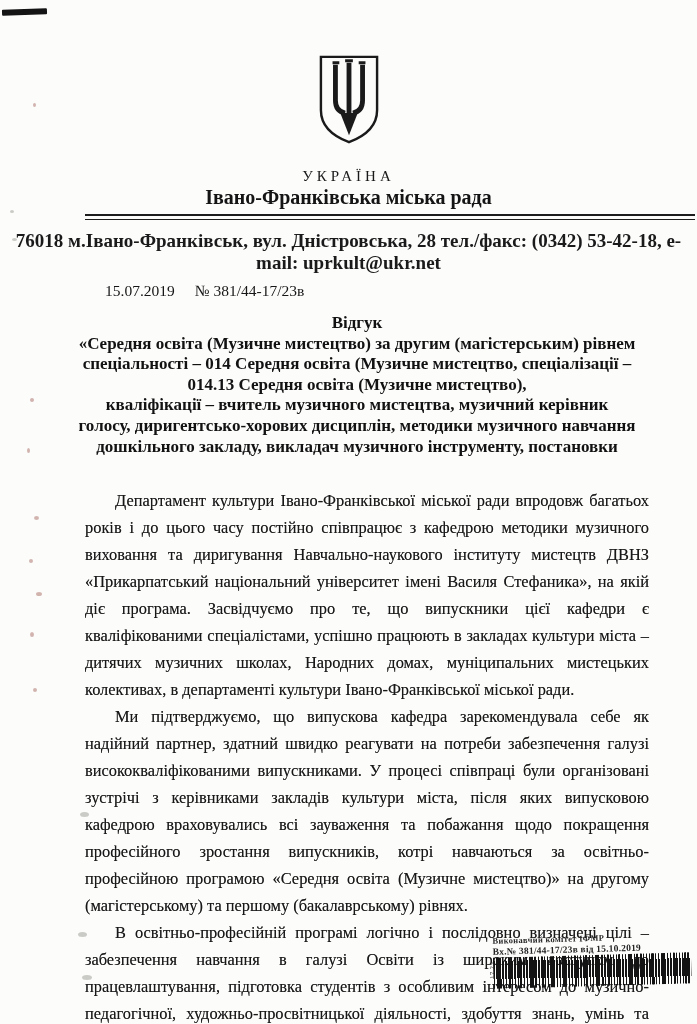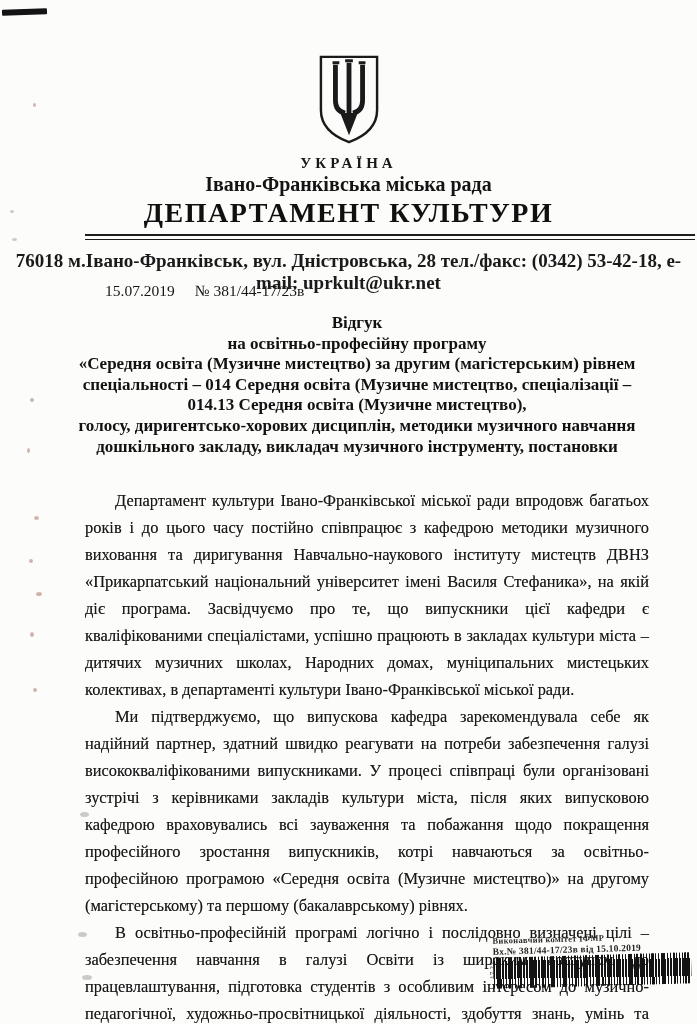--- a/index.html
+++ b/index.html
@@ -15,21 +15,21 @@
   }
   
   .scan-bar{position:absolute;left:2px;top:9px;width:45px;height:6px;background:#141414;transform:rotate(-2deg);border-radius:1px;}
   .speck{position:absolute;border-radius:50%;filter:blur(.6px);}
   .speck.r{background:#b07a72;opacity:.55;}
   .speck.g{background:#9a9a94;opacity:.5;}
 
   
   .header{position:absolute;top:54px;left:0;right:0;text-align:center;}
   .emblem{display:inline-block;}
-  .country{font-size:15px;font-weight:bold;letter-spacing:4px;margin-top:5px;color:#191919;}
+  .country{font-size:15px;font-weight:normal;letter-spacing:4px;margin-top:18px;color:#191919;}
   .org1{font-size:20px;font-weight:bold;margin-top:1px;color:#141414;text-align:center;}
   .org2{font-size:28px;font-weight:bold;letter-spacing:1.5px;margin-top:1px;color:#101010;}
   .rule{margin:5px 2px 0 85px;height:3px;border-top:2.5px solid #1d1d1d;border-bottom:1.2px solid #1d1d1d;}
   .address{font-size:19px;font-weight:bold;margin-top:10px;color:#1a1a1a;}
 
   
   .dateline{position:absolute;top:282px;left:105px;font-size:15.5px;color:#161616;}
   .dateline .num{margin-left:20px;}
 
   
@@ -84,35 +84,34 @@
           <path d="M21 11 V48 Q21 59 31 61"></path>
           <path d="M49 11 V48 Q49 59 39 61"></path>
           <path d="M35 9 V63"></path>
         </g>
         <path d="M26 61 L35 84 L44 61 Z" fill="#1a1a1a"></path>
         <path d="M18 9 h7 M45 9 h7 M31 7 h8" stroke="#1a1a1a" stroke-width="3" fill="none"></path>
       </svg>
     </span>
     <div class="country">УКРАЇНА</div>
     <div class="org1">Івано-Франківська міська рада</div>
-    <div class="org2">ДЕПАРТАМЕНТ КУЛЬТУРИ</div>
     <div class="rule"></div>
     <div class="address">76018 м.Івано-Франківськ, вул. Дністровська, 28 тел./факс: (0342) 53-42-18, e-mail: uprkult@ukr.net</div>
   </div>
 
   <div class="dateline">
     <span>15.07.2019</span><span class="num">№ 381/44-17/23в</span>
   </div>
 
   <div class="title">
       <div class="t-line">Відгук</div>
-      <div class="t-line">на освітньо-професійну програму</div>
       <div class="t-line">«Середня освіта (Музичне мистецтво) за другим (магістерським) рівнем</div>
       <div class="t-line">спеціальності – 014 Середня освіта (Музичне мистецтво, спеціалізації –</div>
       <div class="t-line">014.13 Середня освіта (Музичне мистецтво),</div>
+      <div class="t-line">кваліфікації – вчитель музичного мистецтва, музичний керівник</div>
       <div class="t-line">голосу, диригентсько-хорових дисциплін, методики музичного навчання</div>
       <div class="t-line">дошкільного закладу, викладач музичного інструменту, постановки</div>
     </div>
 
   <div class="body">
       <p>Департамент культури Івано-Франківської міської ради впродовж багатьох років і до цього часу постійно співпрацює з кафедрою методики музичного виховання та диригування Навчально-наукового інституту мистецтв ДВНЗ «Прикарпатський національний університет імені Василя Стефаника», на якій діє програма. Засвідчуємо про те, що випускники цієї кафедри є кваліфікованими спеціалістами, успішно працюють в закладах культури міста – дитячих музичних школах, Народних домах, муніципальних мистецьких колективах, в департаменті культури Івано-Франківської міської ради.</p>
       <p>Ми підтверджуємо, що випускова кафедра зарекомендувала себе як надійний партнер, здатний швидко реагувати на потреби забезпечення галузі висококваліфікованими випускниками. У процесі співпраці були організовані зустрічі з керівниками закладів культури міста, після яких випусковою кафедрою враховувались всі зауваження та побажання щодо покращення професійного зростання випускників, котрі навчаються за освітньо-професійною програмою «Середня освіта (Музичне мистецтво)» на другому (магістерському) та першому (бакалаврському) рівнях.</p>
       <p>В освітньо-професійній програмі логічно і послідовно визначені цілі – забезпечення навчання в галузі Освіти із широким доступом до працевлаштування, підготовка студентів з особливим інтересом до музично-педагогічної, художньо-просвітницької діяльності, здобуття знань, умінь та розуміння, що відносяться до галузі мистецької освіти та дасть їм можливість виконувати свою роботу самостійно.</p>
       <p>Освітньо-кваліфікаційна програма «Середня освіта (Музичне мистецтво)» спрямована на підготовку висококваліфікованих кадрів педагогічної, художньо-просвітницької діяльності за широким вибором. Вона є</p>
     </div>

